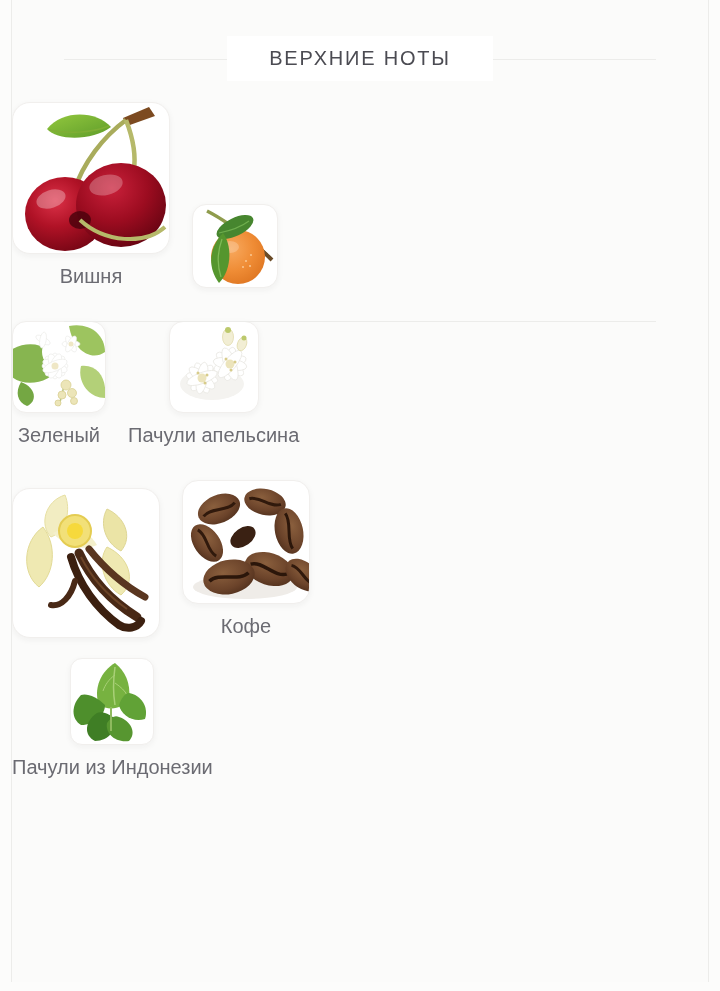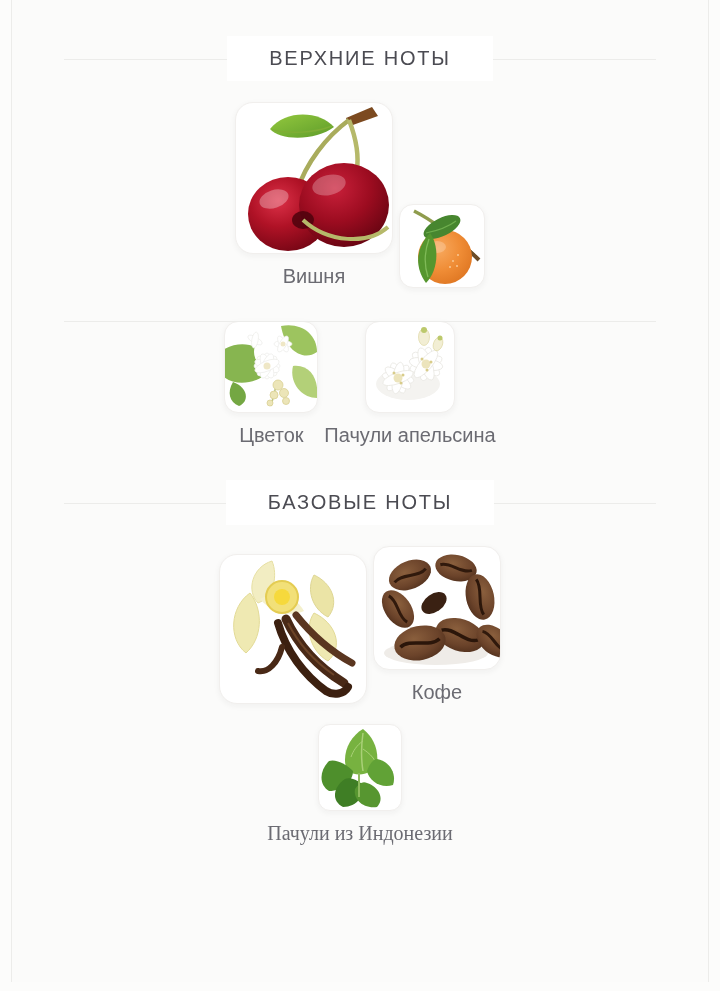--- a/index.html
+++ b/index.html
@@ -26,23 +26,23 @@
   }
   .head-label{
     position:relative;display:inline-block;
     background:#ffffff;
     padding:11px 42px;
     font-size:20px;font-weight:500;
     letter-spacing:1.8px;
     color:#4b4b52;
   }
   .note-row{
-    display:flex;justify-content:center;align-items:flex-end;gap:6px;
-  }
-  .note-row + .note-row{margin-top:20px;font-family:Liberation Serif, serif;}
+    display:flex;align-items:flex-end;gap:22px;
+  }
+  .note-row + .note-row{margin-top:20px;}
   .note-item{display:flex;flex-direction:column;align-items:center;}
   .note-card{
     background:#ffffff;
     border:1px solid #f1efed;
     border-radius:16px;
     box-shadow:0 2px 6px rgba(40,40,40,0.05);
     overflow:hidden;
   }
   .note-card svg{display:block;width:100%;height:100%;}
   .note-label{
@@ -170,21 +170,21 @@
             <path d="M52,60 C50,68 48,76 46,84" stroke="#b9c685" stroke-width="1.5" fill="none"></path>
             <g fill="#ece5b8" stroke="#d9d094" stroke-width="0.8">
               <circle cx="53" cy="63" r="5"></circle>
                 <circle cx="59" cy="71" r="4.5"></circle>
               <circle cx="49" cy="73" r="4"></circle>
                 <circle cx="61" cy="79" r="3.5"></circle>
                 <circle cx="45" cy="81" r="3"></circle>
             </g>
           </svg>
         </div>
-        <div class="note-label">Цветок</div>
+        <div class="note-label">Зеленый</div>
       </div>
 
       <div class="note-item">
         <div class="note-card c-blossom">
           <svg viewBox="0 0 88 90">
             <ellipse cx="42" cy="62" rx="32" ry="16" fill="#f4f3f0"></ellipse>
             <g fill="#ffffff" stroke="#e9e8e3" stroke-width="0.8">
               <ellipse cx="60" cy="42" rx="17" ry="6" transform="rotate(40 60 42)"></ellipse>
               <ellipse cx="60" cy="42" rx="17" ry="6" transform="rotate(100 60 42)"></ellipse>
               <ellipse cx="60" cy="42" rx="17" ry="6" transform="rotate(160 60 42)"></ellipse>
@@ -217,24 +217,20 @@
           </svg>
         </div>
         <div class="note-label">Пачули апельсина</div>
       </div>
 
 
     </div>
   </div>
 
   <div class="section">
-    <div class="section-head">
-      <div class="head-line"></div>
-      <span class="head-label">БАЗОВЫЕ НОТЫ</span>
-    </div>
     <div class="note-row">
 
       <div class="note-item">
         <div class="note-card c-vanilla">
           <svg viewBox="0 0 146 148">
             <path d="M30,38 C10,52 8,84 26,98 C42,84 44,56 30,38 Z" fill="#efe9b2" stroke="#e2da96" stroke-width="1"></path>
             <path d="M52,6 C32,12 26,36 38,48 C54,42 58,20 52,6 Z" fill="#f2edc2" stroke="#e6dfa2" stroke-width="1"></path>
             <path d="M94,20 C112,28 120,48 108,62 C92,54 86,34 94,20 Z" fill="#ebe4a6" stroke="#ded694" stroke-width="1"></path>
             <path d="M94,58 C116,68 124,92 108,106 C90,96 84,72 94,58 Z" fill="#efe9b2" stroke="#e2da96" stroke-width="1"></path>
             <path d="M40,44 C52,58 70,62 84,56 C76,42 58,34 40,44 Z" fill="#f4f0cc"></path>

